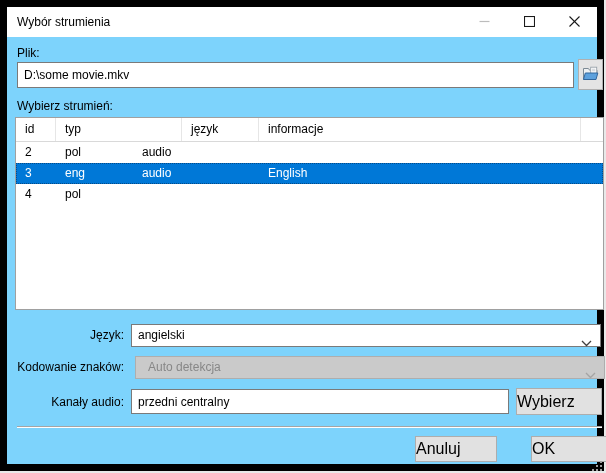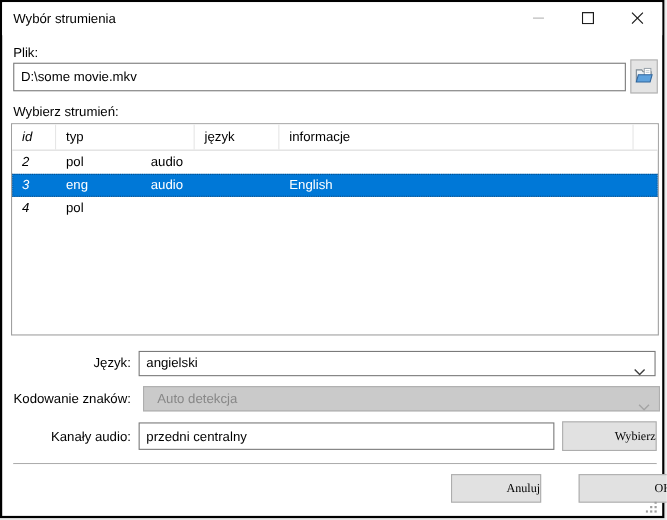--- a/index.html
+++ b/index.html
@@ -8,22 +8,22 @@
     position:relative;
     background:#e9e9e9;
     font-family:"Liberation Sans","DejaVu Sans",sans-serif;
     font-size:12px;
     color:#000;
     overflow:hidden;
   }
   .window {
     position:absolute; left:0; top:0;
     width:604px; height:471px;
-    background:#ffffff;
-    border:2px solid #000000;
+    background:#7dd3fc;
+    border:7px solid #000000;
   }
   
   .titlebar {
     position:absolute; left:0; top:0; right:0; height:30px;
     background:#ffffff; display:flex; align-items:center;
   }
   .title { margin-left:10px; color:#000; }
   .winbtns { margin-left:auto; display:flex; height:100%; }
   .winbtn { width:45px; height:100%; display:flex; align-items:center; justify-content:center; background:transparent; border:0; }
   
@@ -43,38 +43,38 @@
   
   .table {
     position:absolute; left:8px; top:110px; width:589px; height:193px;
     background:#fff; border:1px solid #a0a0a0; overflow:hidden;
   }
   .thead { display:flex; height:24px; line-height:23px; background:#fff; border-bottom:1px solid #d9d9d9; }
   .th { padding-left:9px; border-right:1px solid #e6e6e6; height:100%; }
   .th-filler { flex:1; border-right:none; }
   .trow { display:flex; height:21px; line-height:21px; }
   .td { padding-left:9px; overflow:hidden; white-space:nowrap; }
-  .c-id { width:40px;font-style:italic; }
+  .c-id { width:40px; }
   .c-jezyk { width:77px; }
   .c-typ { width:126px; }
   .c-info { flex:1; }
   .th.c-info { flex:none; width:322px; }
   .trow.selected { background:#0078d7; color:#fff; outline:1px dotted rgba(10,40,70,.55); outline-offset:-1px; }
   
   .combo {
     position:absolute; height:23px; line-height:21px; background:#fff;
     border:1px solid #7a7a7a; padding-left:6px; color:#000;
   }
   .combo .chev { position:absolute; right:8px; top:8px; color:#3f3f3f; }
   .combo.disabled { background:#cacaca; border-color:#aeaeae; color:#878787; }
   .combo.disabled .chev { color:#a4a4a4; }
   
   .pbtn {
     position:absolute; background:#e1e1e1; border:1px solid #adadad;
-    font-family:Liberation Serif, serif; font-size:11px; color:#000; text-align:right;
+    font-family:Liberation Sans, sans-serif; font-size:16px; color:#000; text-align:left;
   }
   
   .sep { position:absolute; border-top:1px solid #a5a5a5; border-bottom:1px solid #ffffff; height:2px; }
   .grip { position:absolute; }
 </style>
 </head>
 <body>
 
 <div class="window">
 

